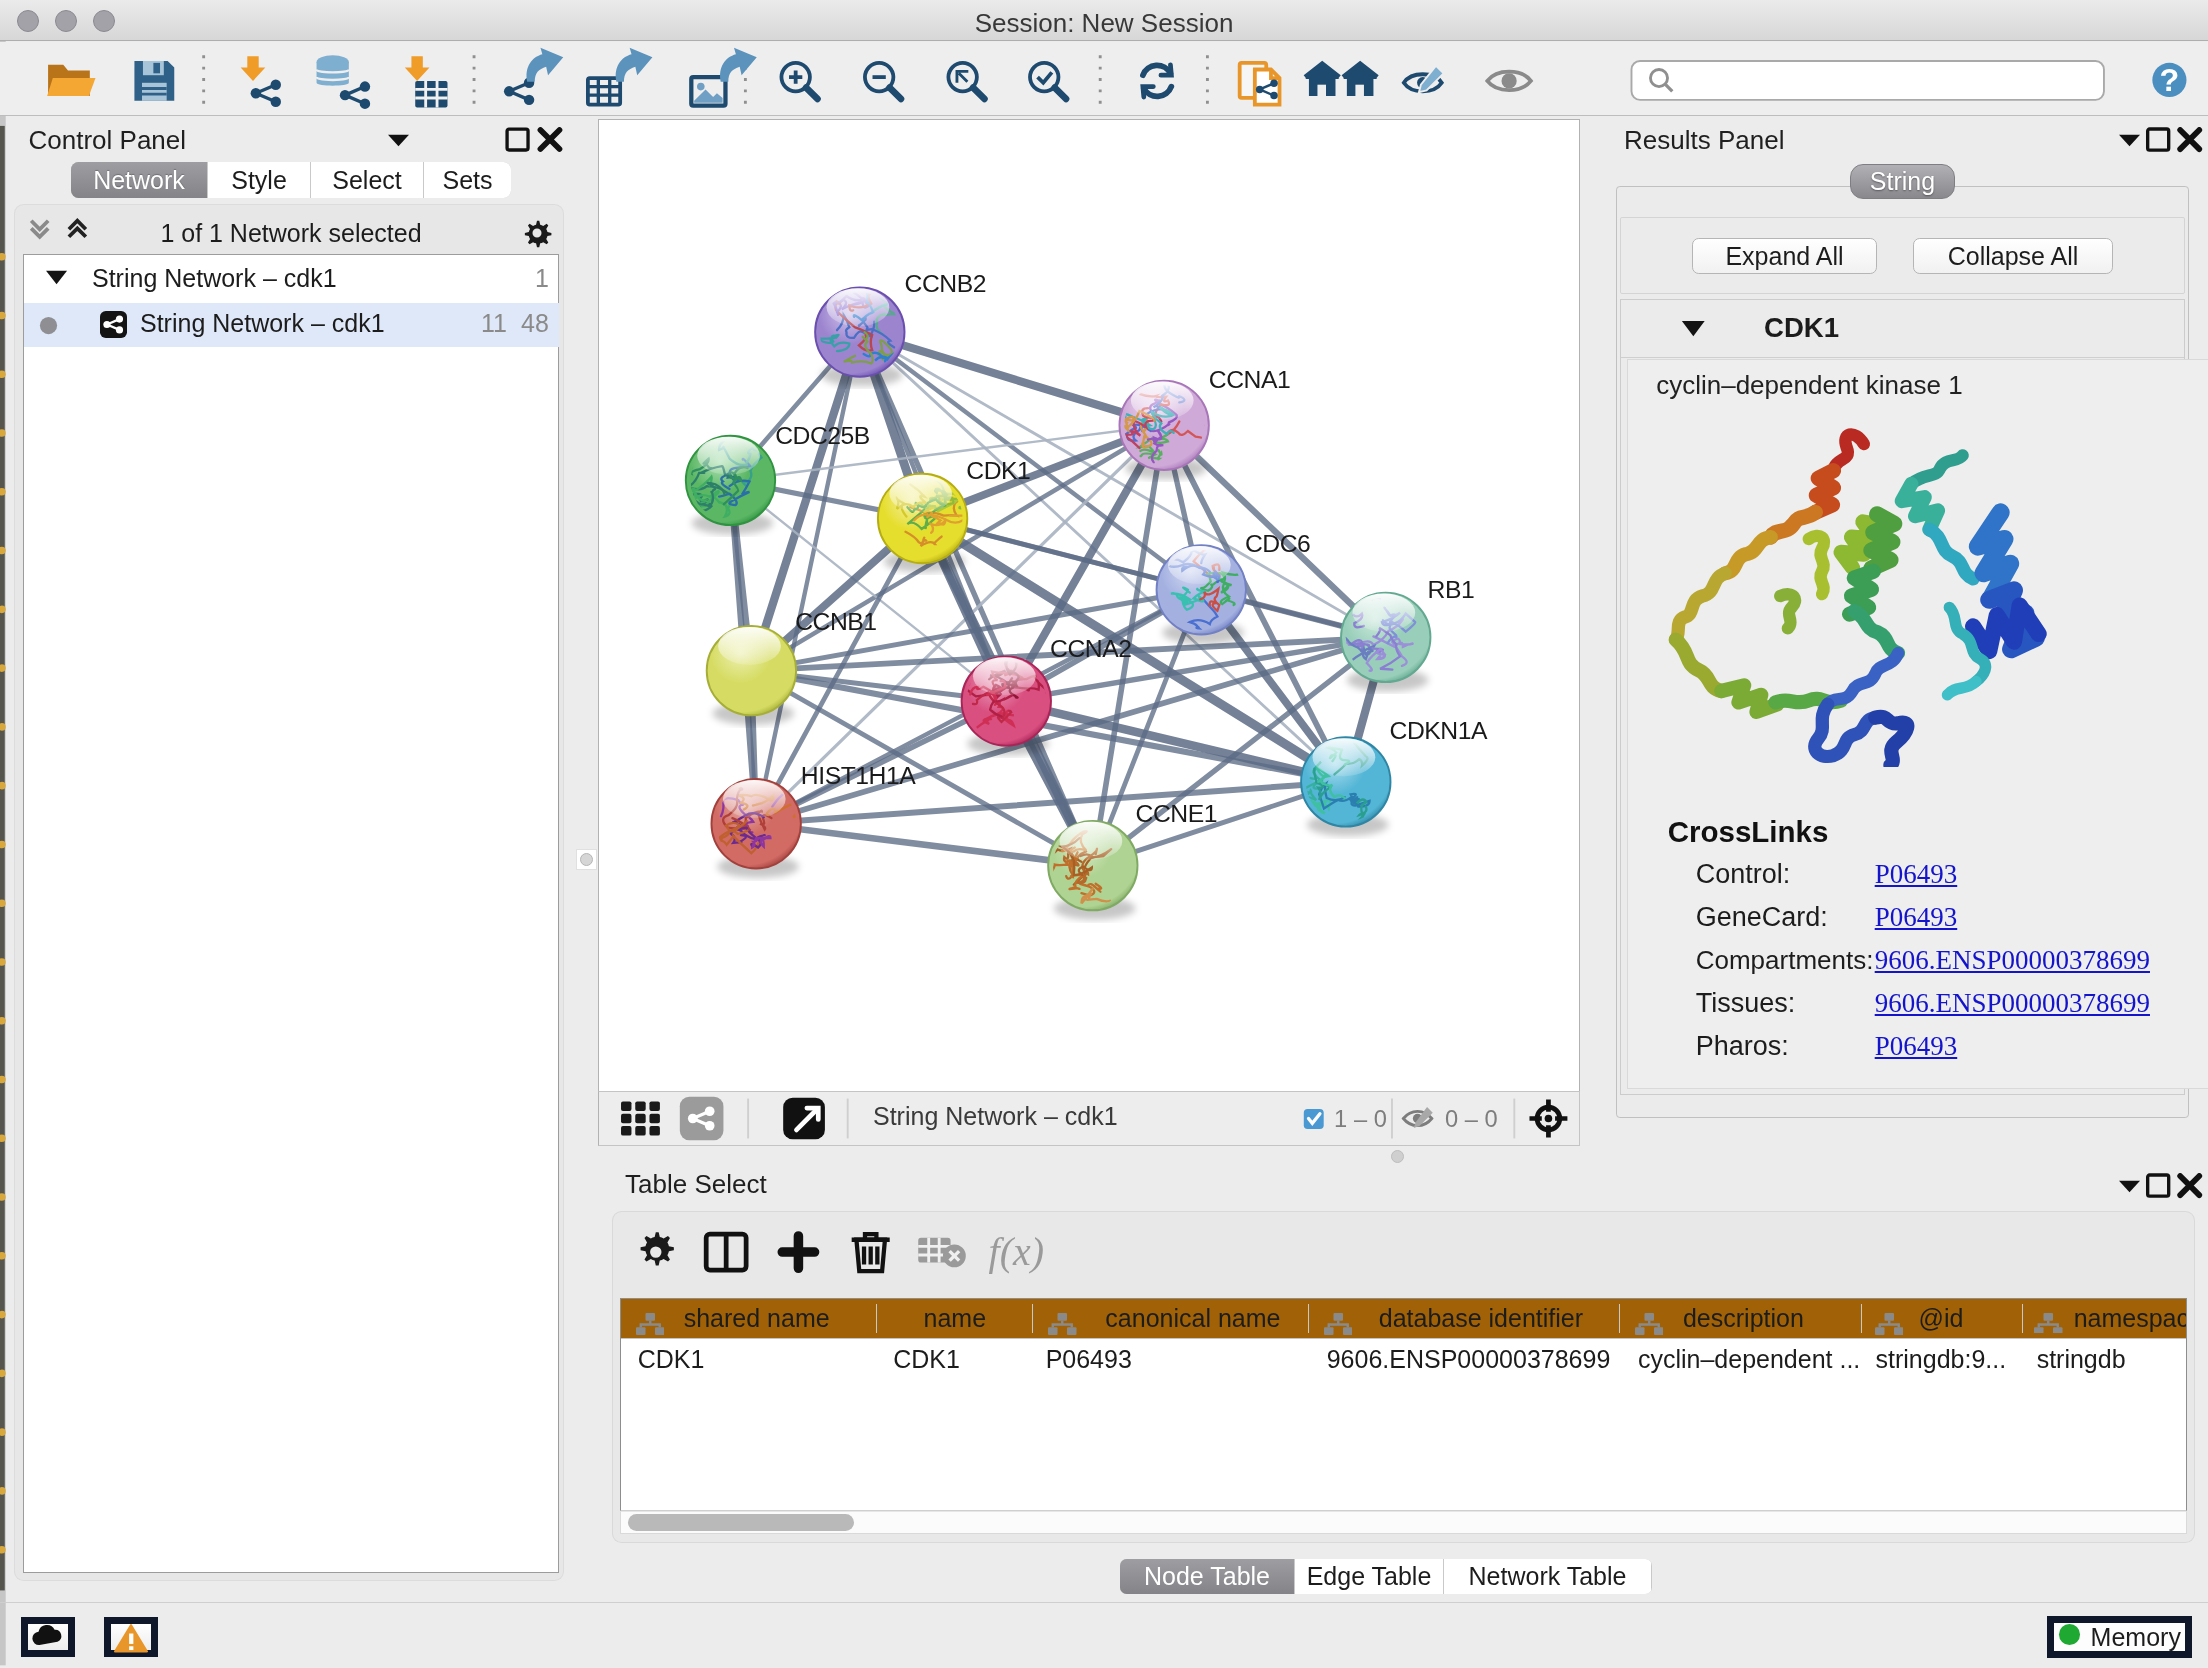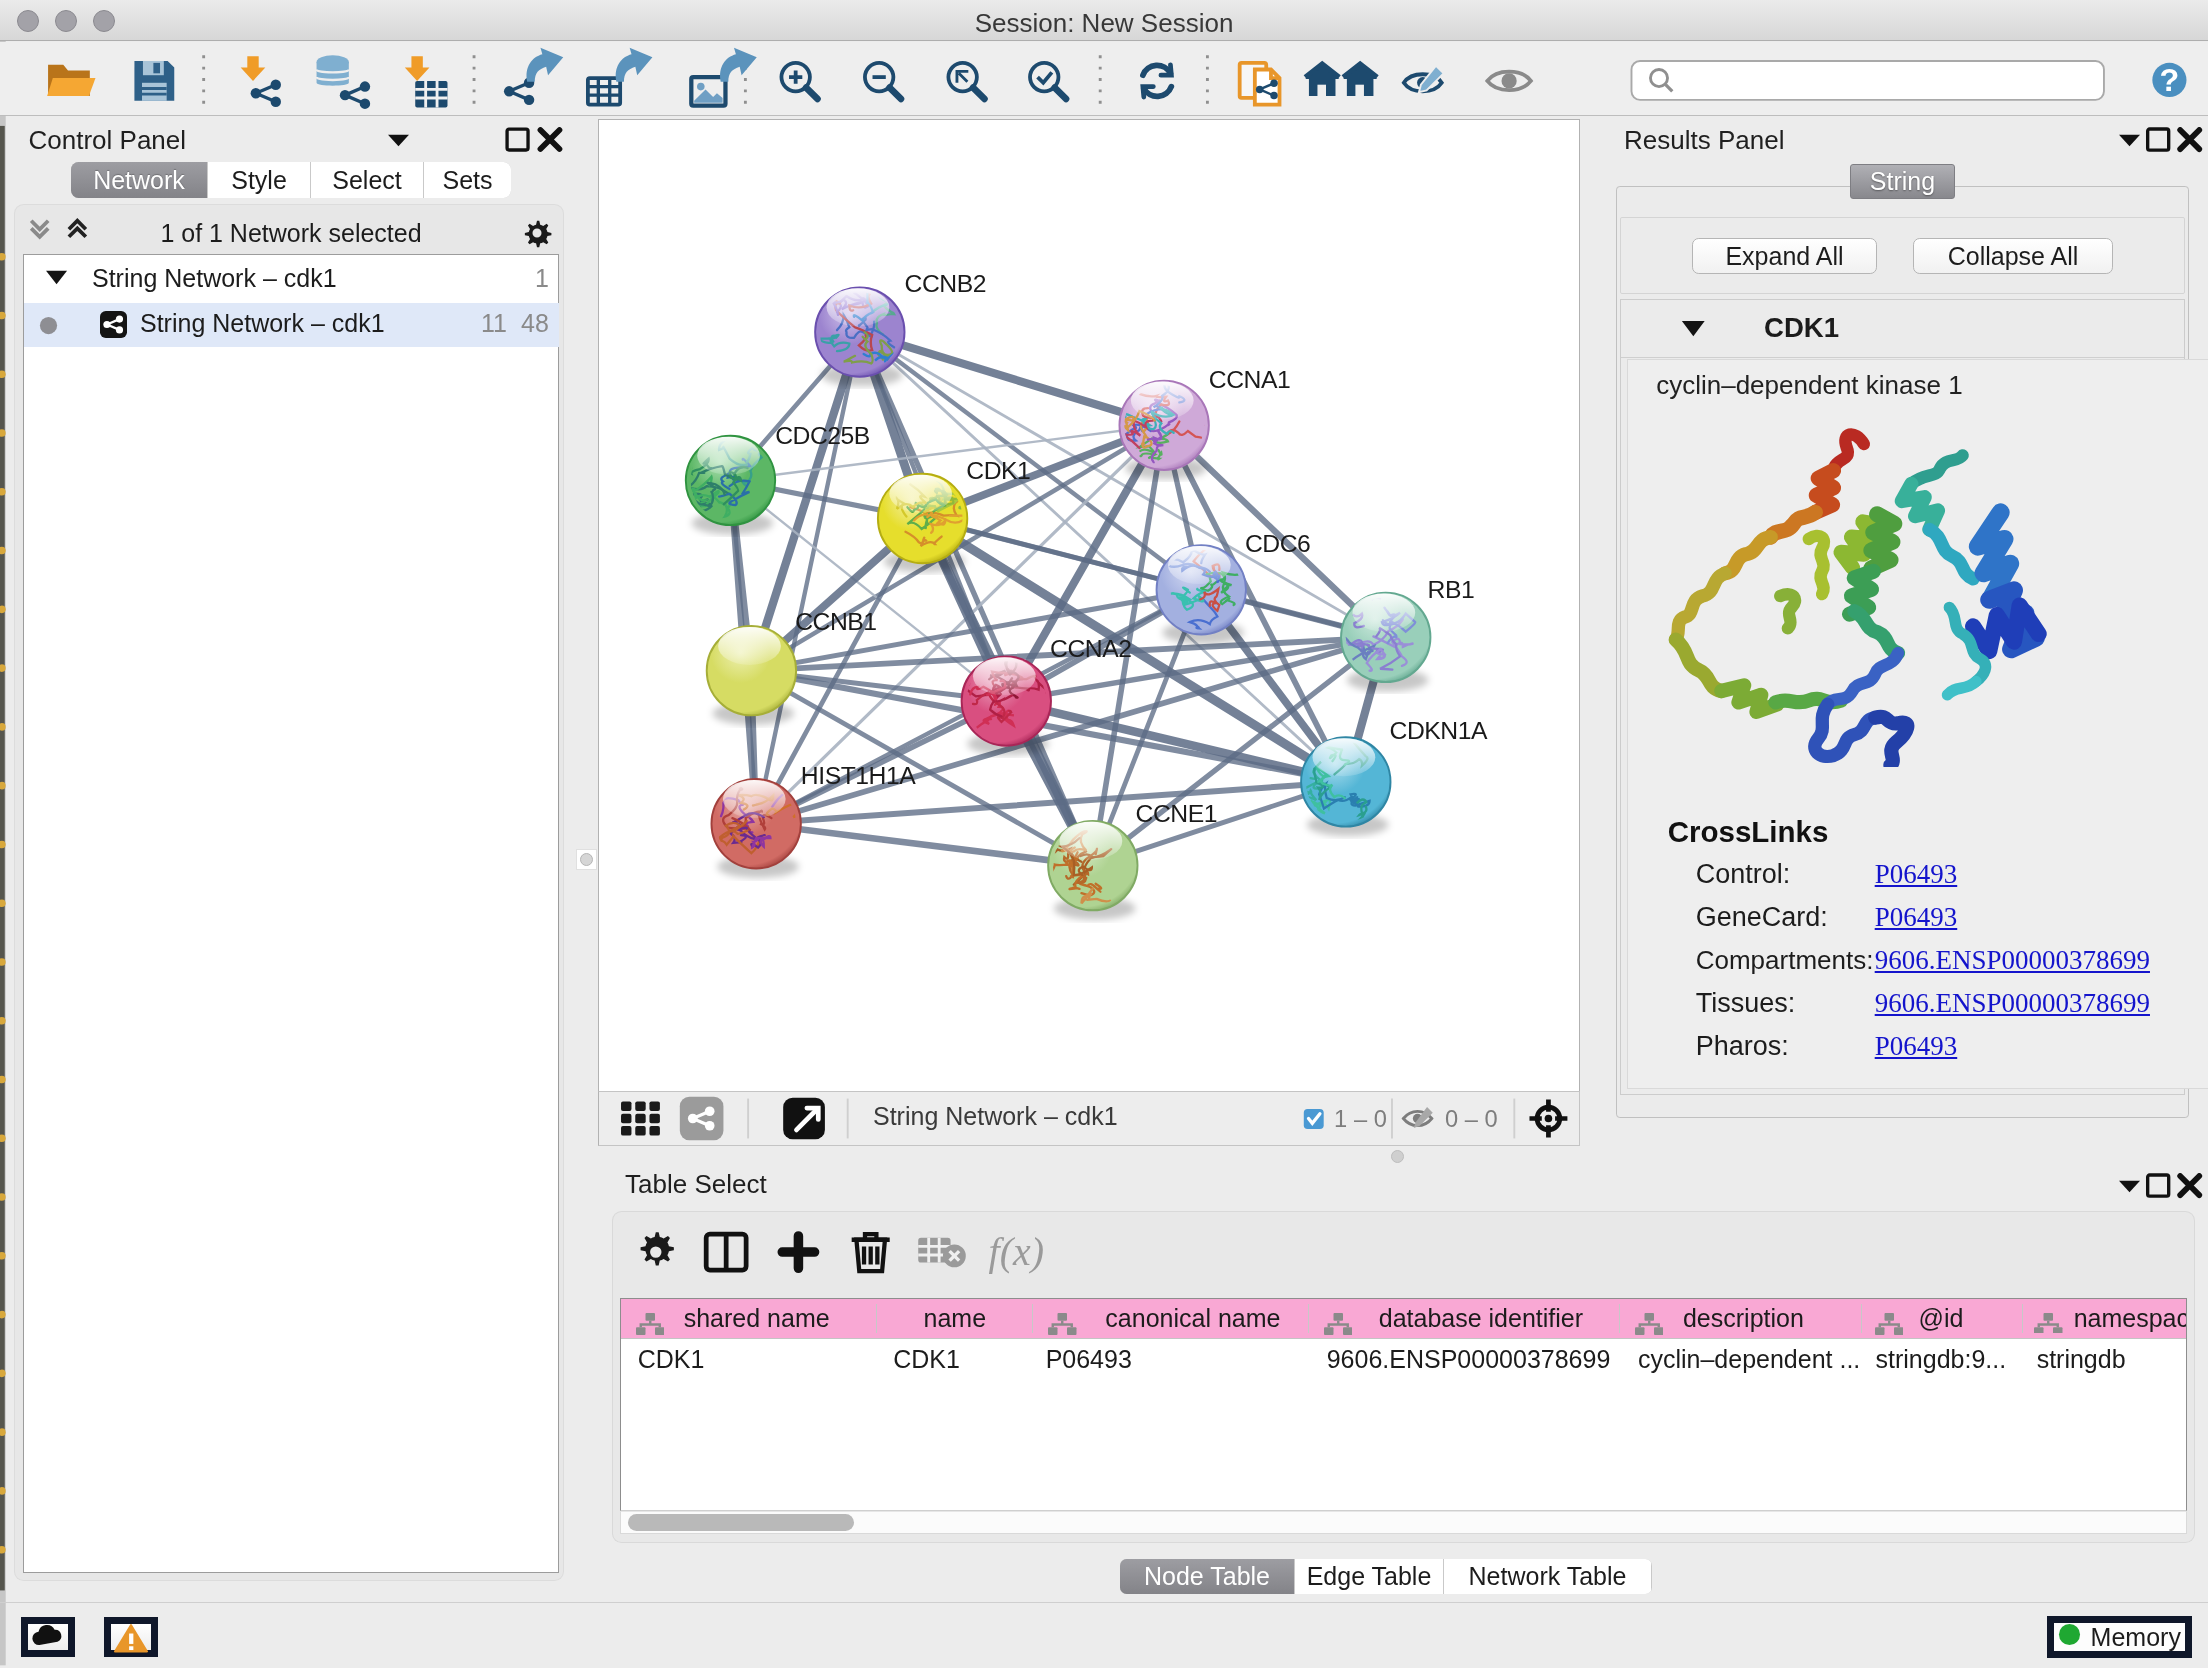--- a/index.html
+++ b/index.html
@@ -14,30 +14,30 @@
 .seg>div:last-child{border-right:none}
 .seg>div.sel{background:linear-gradient(#9d9da2,#838388);color:#fff;text-shadow:0 -1px 1px rgba(0,0,0,.25)}
 .cp-box{left:15px;top:205px;width:548px;height:1375px;background:#e7e7e7;border-radius:8.6px;box-shadow:0 0 0 1px #dcdcdc}
 .cp-list{left:23px;top:254px;width:536px;height:1319px;background:#fff;border:1px solid #9c9c9c}
 .row2{left:0;top:48px;width:535px;height:44px;background:#dfe8f8}
 .num{color:#8a8a8a}
 .canvas{left:598px;top:119px;width:982px;height:972px;background:#fff;border:1px solid #b2b2b2;border-bottom:none}
 .vtb{left:598px;top:1091px;width:982px;height:55px;background:#ededed;border:1px solid #c4c4c4;border-left:1px solid #b2b2b2}
 .rp{left:1580px;top:116px;width:629px;height:1040px;background:#ececec}
 .rp-outer{left:1616px;top:186px;width:573px;height:932px;background:#ebebeb;border:1px solid #c0c0c0;border-radius:3.8px}
-.stringbtn{left:1850px;top:164px;width:105px;height:35px;border-radius:3px;background:linear-gradient(#b0b0b5,#88888d);border:1px solid #7e7e83;color:#fff;font-size:25px;display:flex;align-items:center;justify-content:center;text-shadow:0 1px 1.9px rgba(0,0,0,.4)}
+.stringbtn{left:1850px;top:164px;width:105px;height:35px;border-radius:13px;background:linear-gradient(#b0b0b5,#88888d);border:1px solid #7e7e83;color:#fff;font-size:25px;display:flex;align-items:center;justify-content:center;text-shadow:0 1px 1.9px rgba(0,0,0,.4)}
 .rbox1{left:1620px;top:217px;width:565px;height:77px;border:1px solid #d4d4d4;background:#ebebeb;border-radius:1.9px}
 .rbtn{height:36px;background:linear-gradient(#ffffff,#f1f1f1);border:1px solid #b5b5b5;border-radius:6.7px;font-size:25px;display:flex;align-items:center;justify-content:center}
 .rbox2{left:1620px;top:299px;width:565px;height:796px;border:1px solid #cccccc;background:#ebebeb}
 .rbox2-content{left:5.7px;top:59px;width:660px;height:730px;background:#eeeeee;border:1px solid #d9d9d9}
 .serif{font-family:Liberation Sans, sans-serif}
 .link{color:#1414cc;text-decoration:underline;font-family:"Liberation Serif",serif}
 .tp-box{left:613px;top:1212px;width:1581px;height:330px;background:#e8e8e8;border-radius:8.6px;box-shadow:0 0 0 1px #d9d9d9}
 .table{left:6.7px;top:86px;width:1567px;height:213px;background:#fff;border:1px solid #8d8d8d;border-bottom:1px solid #cfcfcf}
-.th{display:flex;align-items:center;height:40px;background:#f9a8d4;border-bottom:1px solid #c4c4c4;font-size:25px}
+.th{display:flex;align-items:center;height:40px;background:#a16207;border-bottom:1px solid #c4c4c4;font-size:25px}
 .td{display:flex;align-items:center;height:40px;font-size:25px}
 .scrollx{left:6.7px;top:299px;width:1567px;height:23px;background:#fbfbfb;border:1px solid #d9d9d9;border-top:1px solid #e6e6e6}
 .pill{left:7.6px;top:1.9px;width:226px;height:17px;border-radius:8.6px;background:#b9b9b9}
 .btabs{display:flex;height:35px;border-radius:6.7px;overflow:hidden;box-shadow:0 0 0 1px #c3c3c3 inset}
 .btabs>div{display:flex;align-items:center;justify-content:center;font-size:25px;background:#fff;border-right:1px solid #c9c9c9}
 .btabs>div.sel{background:linear-gradient(#9d9da2,#838388);color:#fff}
 .statusbtn{background:linear-gradient(#ffffff,#ededed);border:7px solid #0f172a;display:flex;align-items:flex-start;justify-content:center}
 </style></head>
 <body>
 

